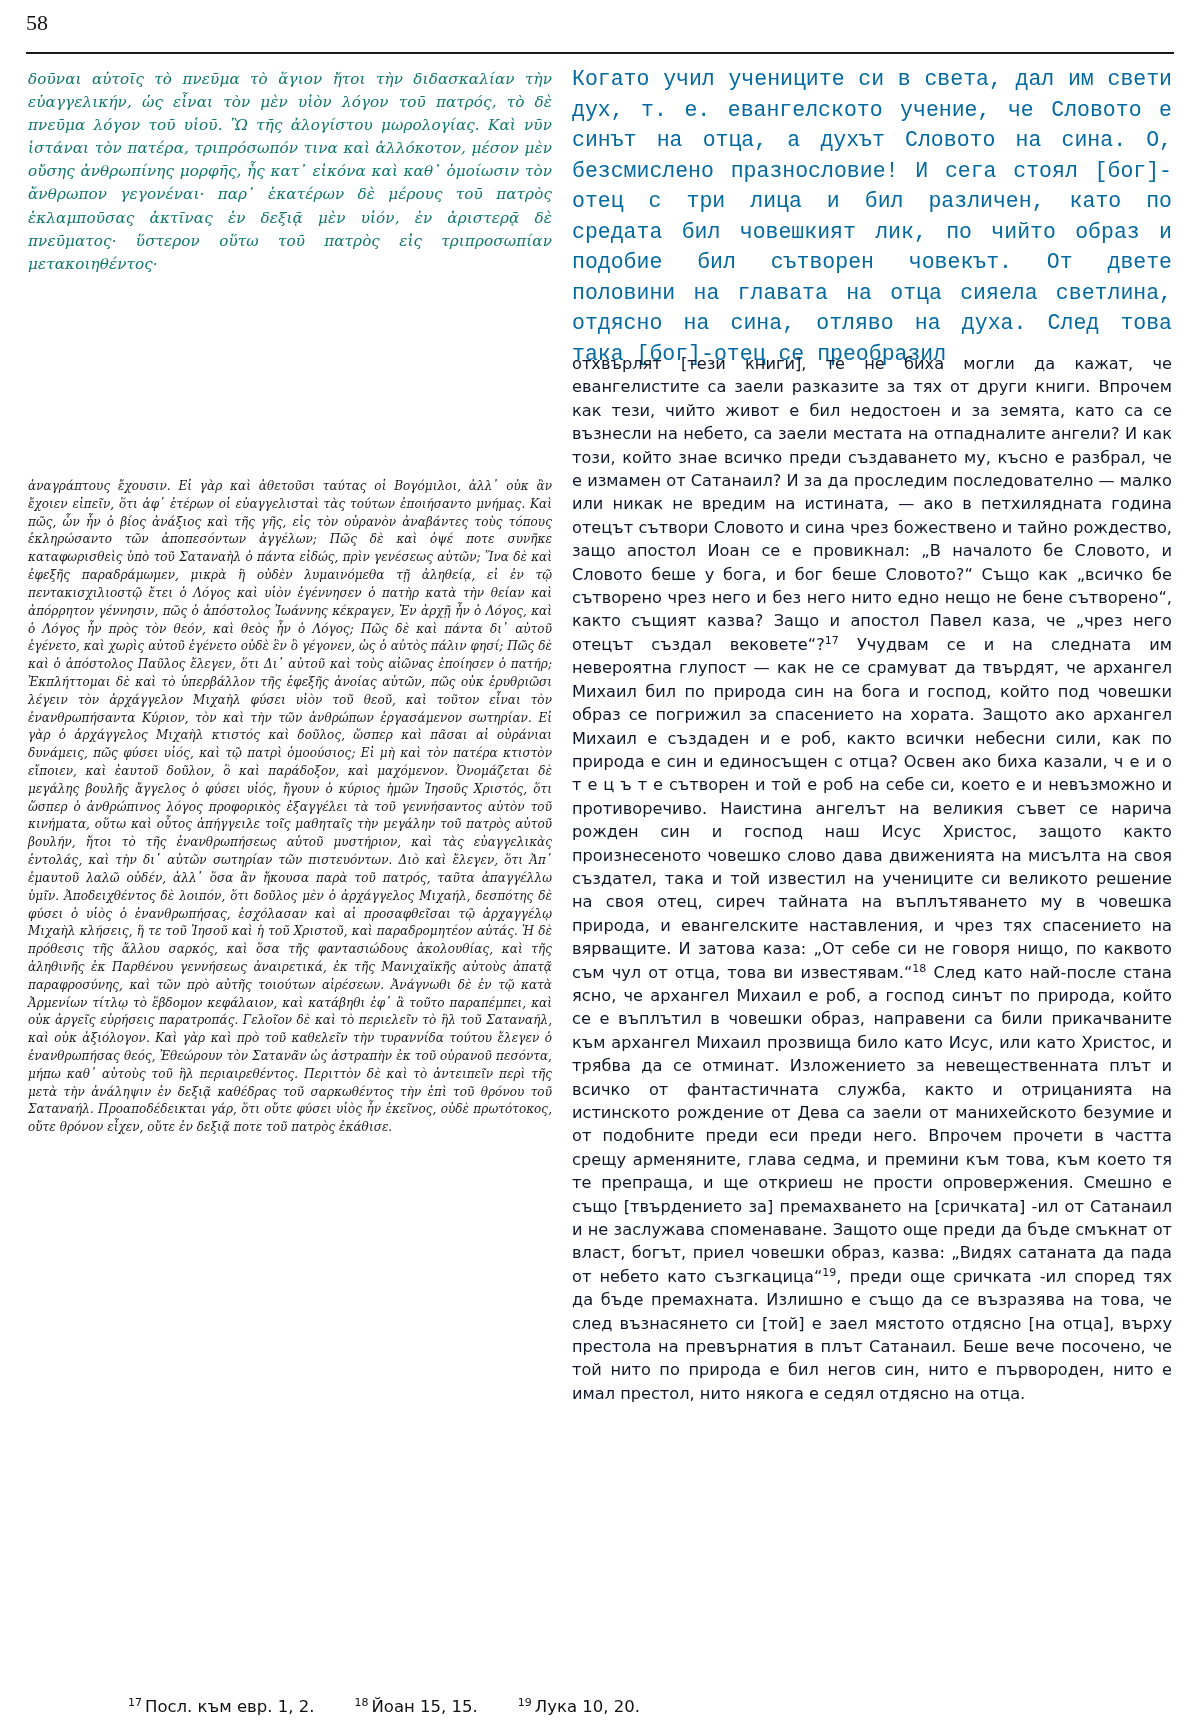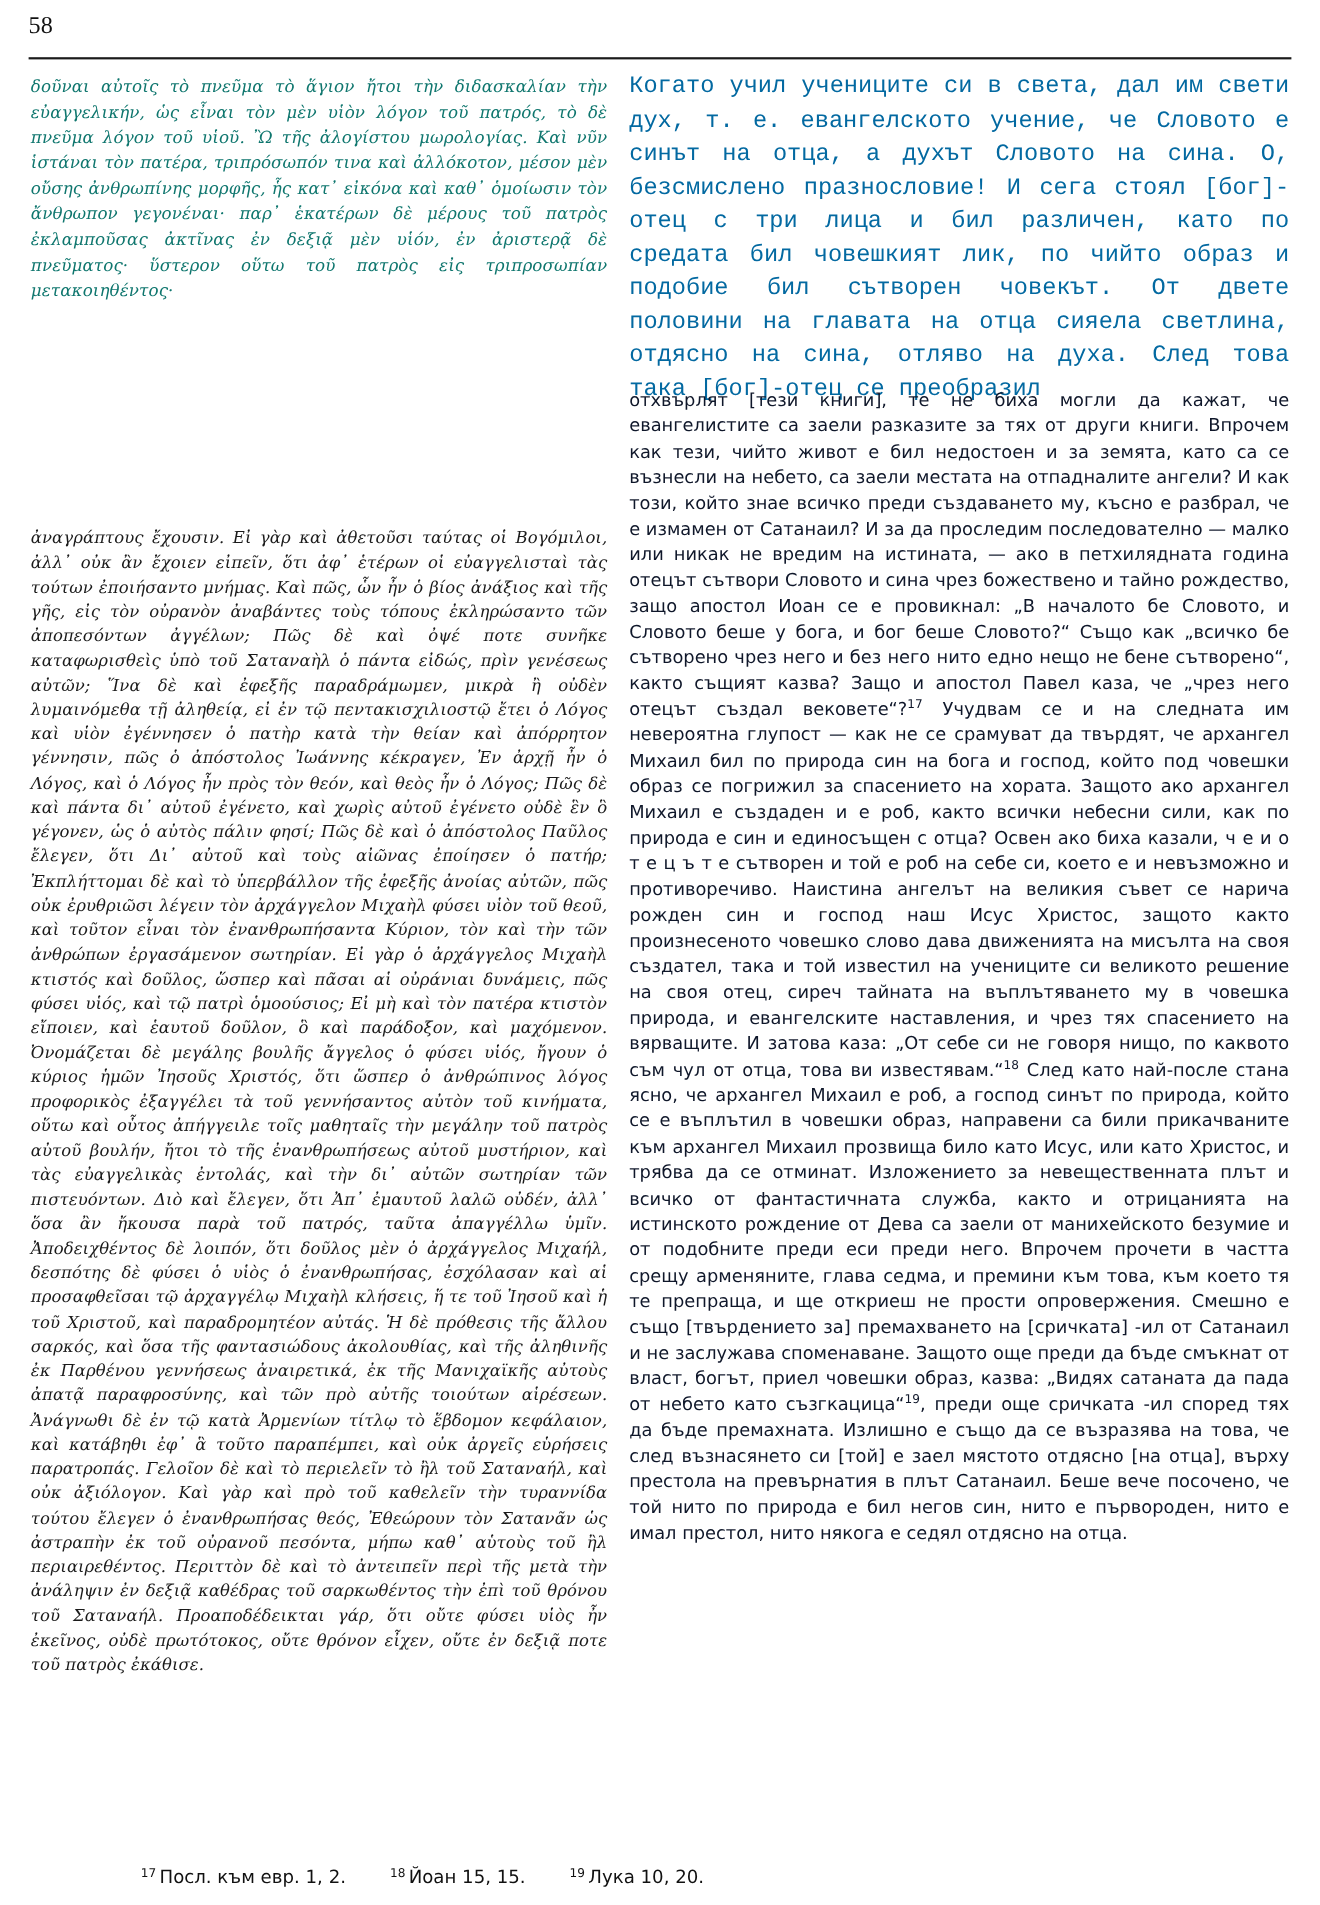--- a/index.html
+++ b/index.html
@@ -87,21 +87,21 @@
   }
 
   
   .greek-body {
     position: absolute;
     left: 28px;
     top: 478px;
     width: 524px;
     font-family: "DejaVu Serif", serif;
     font-style: italic;
-    font-size: 15px;
+    font-size: 12px;
     line-height: 1.485;
     text-align: justify;
     color: #1a1a1a;
     letter-spacing: 0.05px;
   }
 
   
   .bg-body {
     position: absolute;
     left: 572px;

